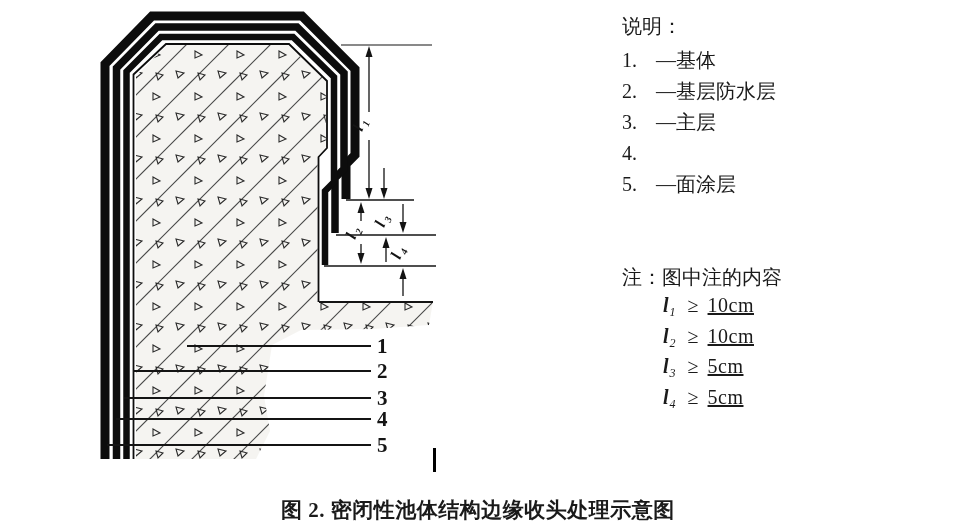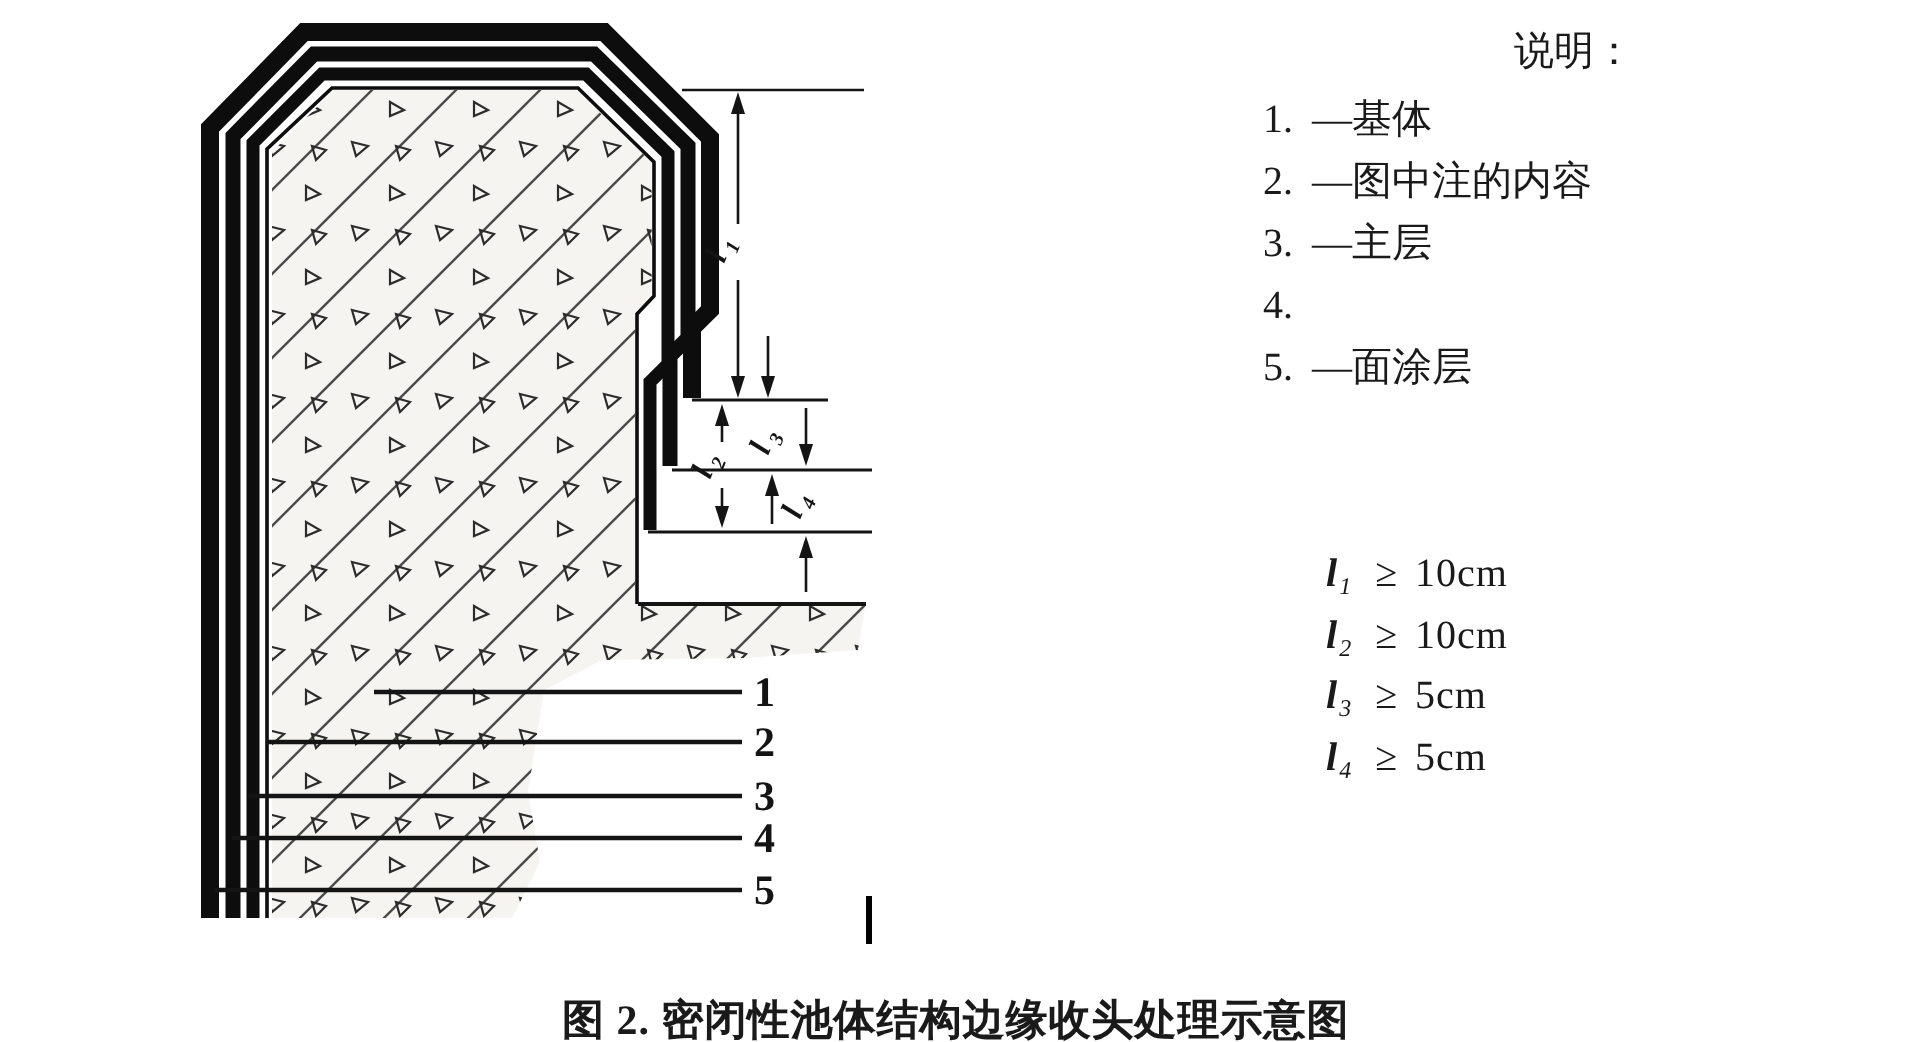--- a/index.html
+++ b/index.html
@@ -3,32 +3,32 @@
 <meta charset="utf-8">
 <style>
   html,body{margin:0;padding:0;}
   body{
     width:955px;height:521px;position:relative;overflow:hidden;
     background:#ffffff;
     font-family:"Liberation Serif","DejaVu Serif",serif;
     color:#1a1a1a;
   }
   #diagram-svg{position:absolute;left:0;top:0;}
-  .panel{position:absolute;left:622px;top:13px;width:330px;text-align:center;}
+  .panel{position:absolute;left:622px;top:13px;width:330px;}
   .legend-title{font-size:20px;line-height:26px;}
   .legend-row{display:flex;font-size:20px;line-height:31px;}
   .legend-num{width:34px;}
   .notes{position:absolute;left:622px;top:264px;width:330px;}
   .notes-title{font-size:20px;line-height:26px;}
   .note-row{margin-left:41px;font-size:20px;line-height:30.5px;height:30.5px;display:flex;align-items:baseline;}
   .note-row:first-of-type{margin-top:8px;}
   .lsym{font-style:italic;font-weight:bold;font-size:20px;}
   .lsub{font-style:italic;font-size:12px;position:relative;top:4px;margin-left:1px;}
   .lop{margin:0 9px 0 12px;font-size:20px;}
-  .lval{font-size:20px;letter-spacing:0.5px;}
+  .lval{font-size:20px;letter-spacing:0.5px;text-decoration:underline;}
   .caption{
     position:absolute;left:281px;top:496px;
     font-size:21px;font-weight:bold;letter-spacing:0.5px;white-space:nowrap;
   }
   .text-cursor{position:absolute;left:433px;top:448px;width:3px;height:24px;background:#000;}
   svg text{font-family:"Liberation Serif","DejaVu Serif",serif;}
   .leader-num{font-size:21px;font-weight:600;}
   .dimtext{font-size:16px;font-style:italic;font-weight:bold;}
   .dimsub{font-size:10px;font-style:italic;font-weight:bold;}
 </style>
@@ -127,37 +127,38 @@
 
 <div class="panel">
   <div class="legend-title">说明：</div>
   <div style="margin-top:6px;">
     <div class="legend-row">
       <span class="legend-num">1.</span>
       <span>—基体</span>
     </div>
     <div class="legend-row">
       <span class="legend-num">2.</span>
-      <span>—图中注的内容</span>
+      <span>—基层防水层</span>
     </div>
     <div class="legend-row">
       <span class="legend-num">3.</span>
       <span>—主层</span>
     </div>
     <div class="legend-row">
       <span class="legend-num">4.</span>
     </div>
     <div class="legend-row">
       <span class="legend-num">5.</span>
       <span>—面涂层</span>
     </div>
   </div>
 </div>
 
 <div class="notes">
+  <div class="notes-title">注：图中注的内容</div>
   <div class="note-row">
     <span class="lsym">l</span>
       <span class="lsub">1</span>
     <span class="lop">≥</span>
     <span class="lval">10cm</span>
   </div>
   <div class="note-row">
     <span class="lsym">l</span>
       <span class="lsub">2</span>
     <span class="lop">≥</span>

